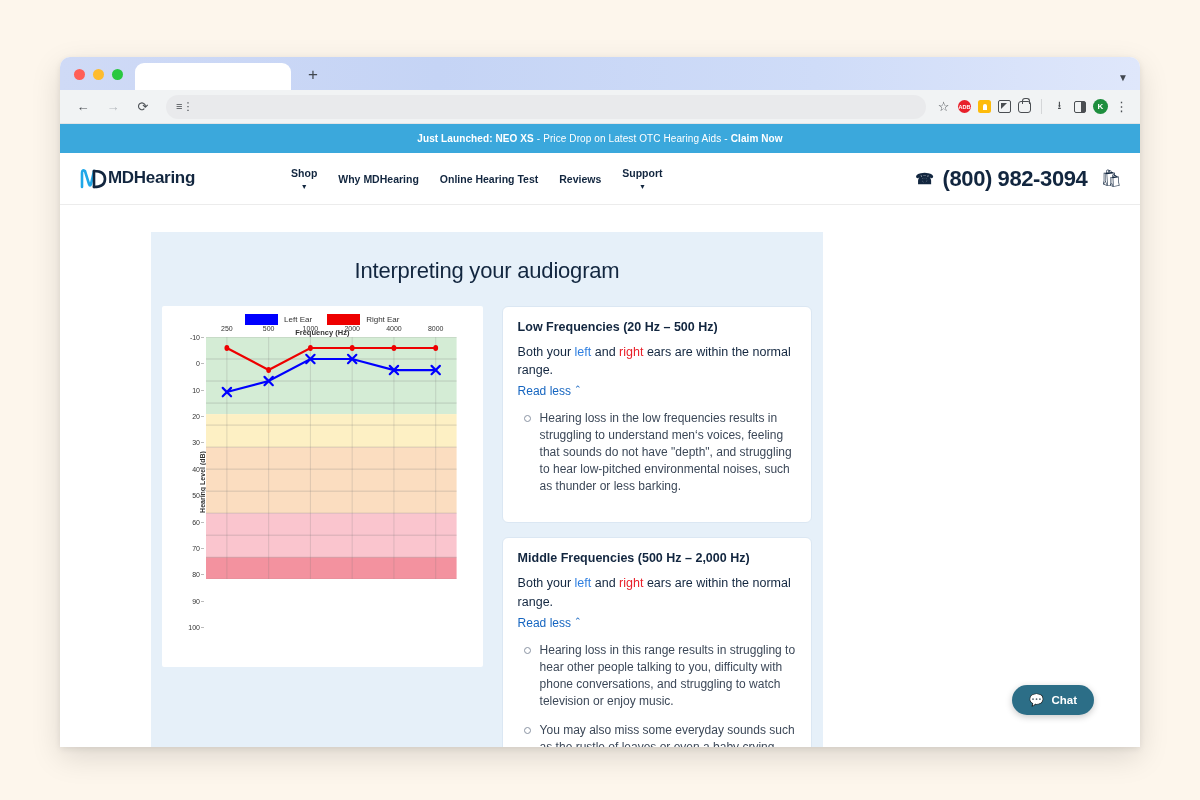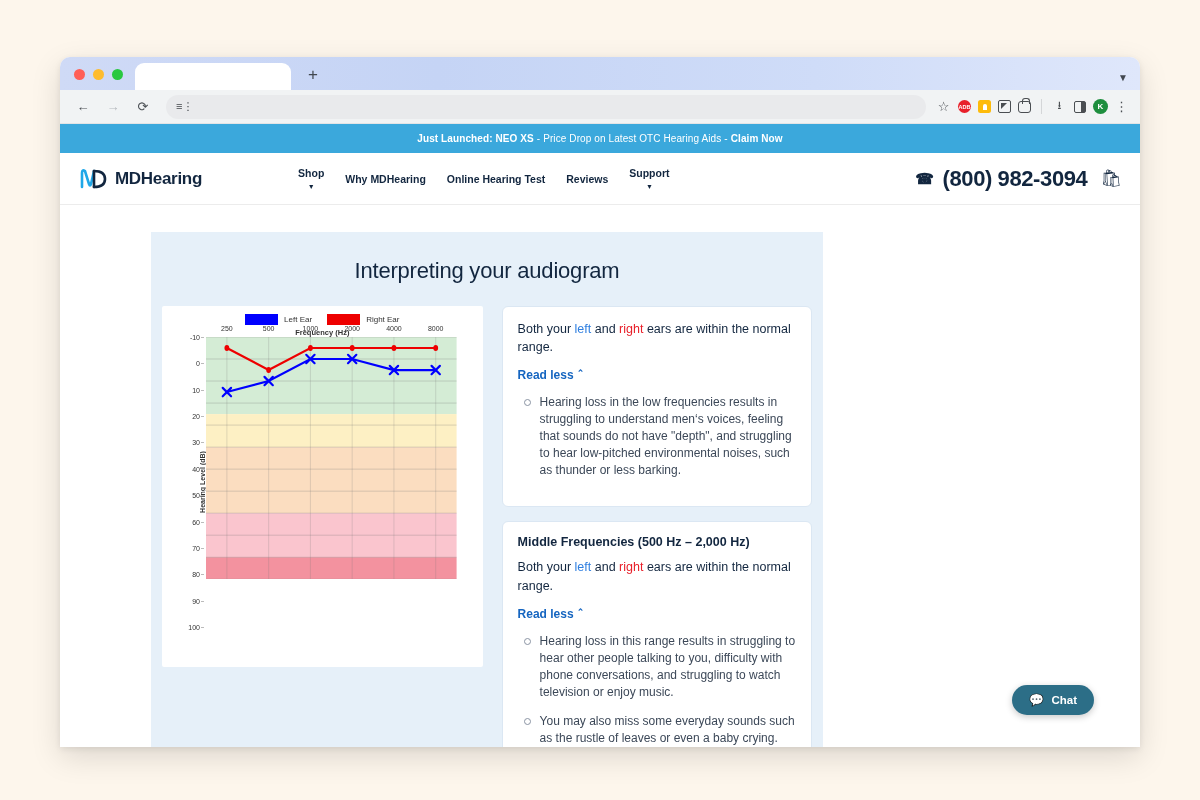--- a/index.html
+++ b/index.html
@@ -104,21 +104,21 @@
   }
   .promo b { font-weight: 700; }
   .promo .plain { font-weight: 400; padding: 0 3px; }
 
   .sitenav {
     height: 52px; background: #fff;
     display: flex; align-items: center;
     padding: 0 18px 0 20px;
     border-bottom: 1px solid #ececec;
   }
-  .logo { display:flex; align-items:center; gap:7px; }
+  .logo { display:flex; align-items:flex-start; }
   .logo svg { display: block; }
   .logo-text { font-size: 17px; font-weight: 700; color: #12263f; letter-spacing:-.3px; }
   .navlinks { display:flex; align-items:center; gap:21px; margin-left: 96px; }
   .navlink { font-size: 10.5px; color:#12263f; font-weight:700; display:flex; align-items:center; gap:4px;flex-direction:column;}
   .caret { font-size: 7px; color:#12263f; }
   .nav-right { margin-left:auto; display:flex; align-items:center; gap:13px; }
   .phone { font-size: 22px; font-weight: 700; color:#12263f; display:flex; align-items:center; gap:9px; letter-spacing:-.4px;}
   .phone-ico { font-size: 15px; }
   .cart-ico { font-size: 17px; color:#12263f; }
 
@@ -166,21 +166,21 @@
   .card {
     background:#fff; border:1px solid #dbe7f3; border-radius:6px;
     padding: 13px 15px 15px 15px;
   }
   .card-h { font-size: 12.5px; font-weight: 700; color:#12263f; margin-bottom: 9px; }
   .card-p { font-size: 12.5px; color:#12263f; line-height: 1.45; }
   .card-p .lf { color:#2f7fe0; }
   .card-p .rt { color:#e8202a; }
   .readless {
     display:inline-flex; align-items:flex-start; gap:3px;
-    color:#1565c0; font-size:12px; font-weight:700; margin-top: 12px;
+    color:#1565c0; font-size:12px; font-weight:400; margin-top: 5px;
   }
   .readless .chev { font-size: 9px; }
   .bullets { list-style:none; margin-top: 11px; }
   .bullets li {
     position:relative; padding-left: 22px; font-size: 12px; color:#3c4858;
     line-height: 1.42; margin-bottom: 12px;
   }
   .bullets li:before {
     content:""; position:absolute; left:6px; top:5px;
     width:5px; height:5px; border:1px solid #8a94a3; border-radius:50%;
@@ -397,21 +397,21 @@
                   </g>
                   <g stroke="#0000ff" stroke-width="2.6" vector-effect="non-scaling-stroke" stroke-linecap="round">
                     <line x1="270" y1="34.54545454545454" x2="280" y2="44.54545454545454"></line>
                     <line x1="280" y1="34.54545454545454" x2="270" y2="44.54545454545454"></line>
                   </g>
                 </svg>
             </div>
           </div>
 
           <div class="cards" id="cards">
-              <div class="card"><div class="card-p"><span>Both your </span><span class="lf">left</span><span> and </span><span class="rt">right</span><span> ears are within the normal range.</span></div><div class="readless">
+              <div class="card"><div class="card-h">Low Frequencies (20 Hz – 500 Hz)</div><div class="card-p"><span>Both your </span><span class="lf">left</span><span> and </span><span class="rt">right</span><span> ears are within the normal range.</span></div><div class="readless">
                   <span>Read less</span>
                   <span class="chev">⌃</span>
                 </div><ul class="bullets">
                   <li>Hearing loss in the low frequencies results in struggling to understand men‘s voices, feeling that sounds do not have "depth", and struggling to hear low-pitched environmental noises, such as thunder or less barking.</li>
                 </ul></div>
               <div class="card"><div class="card-h">Middle Frequencies (500 Hz – 2,000 Hz)</div><div class="card-p"><span>Both your </span><span class="lf">left</span><span> and </span><span class="rt">right</span><span> ears are within the normal range.</span></div><div class="readless">
                   <span>Read less</span>
                   <span class="chev">⌃</span>
                 </div><ul class="bullets">
                   <li>Hearing loss in this range results in struggling to hear other people talking to you, difficulty with phone conversations, and struggling to watch television or enjoy music.</li>

